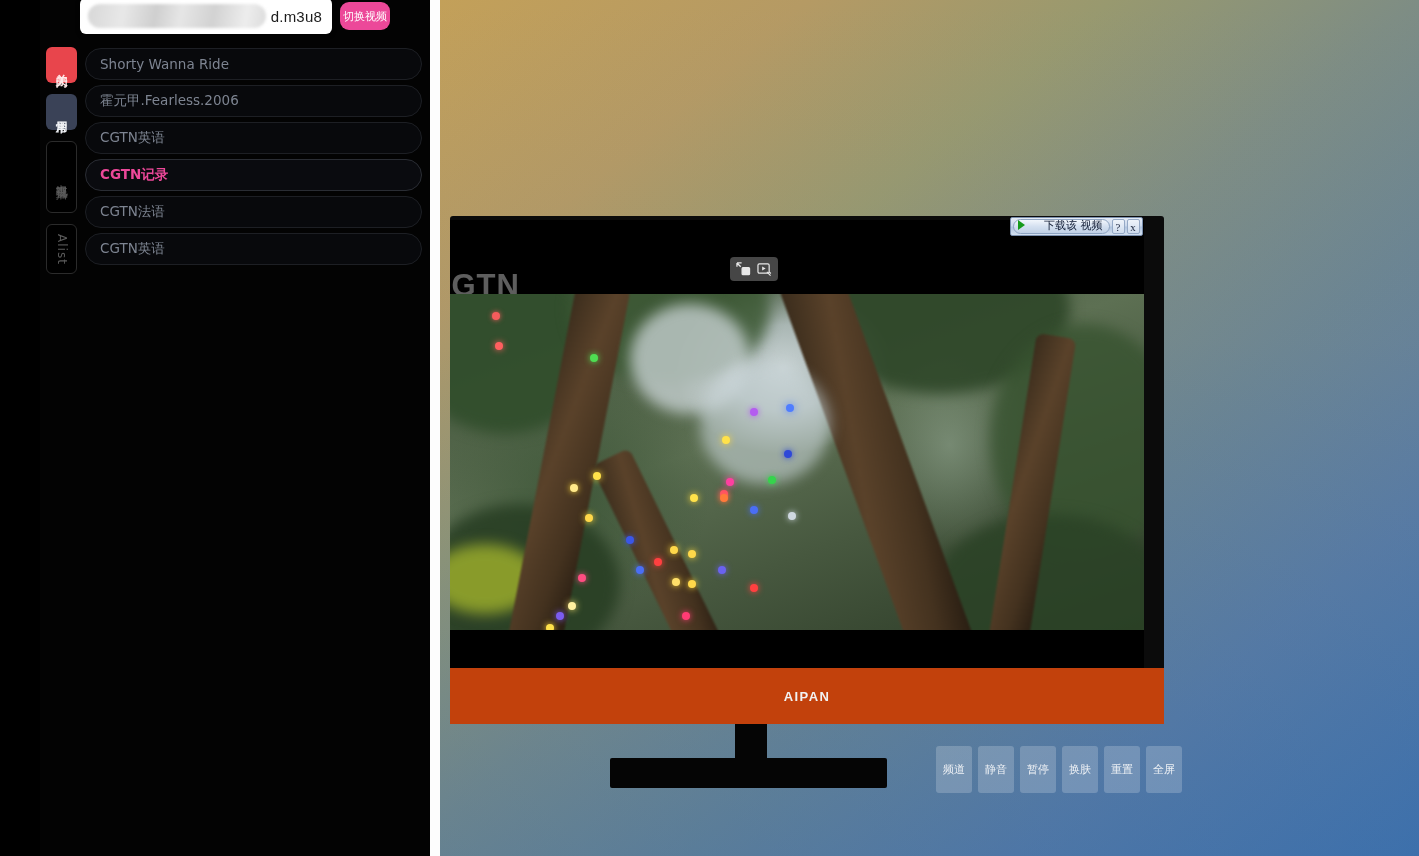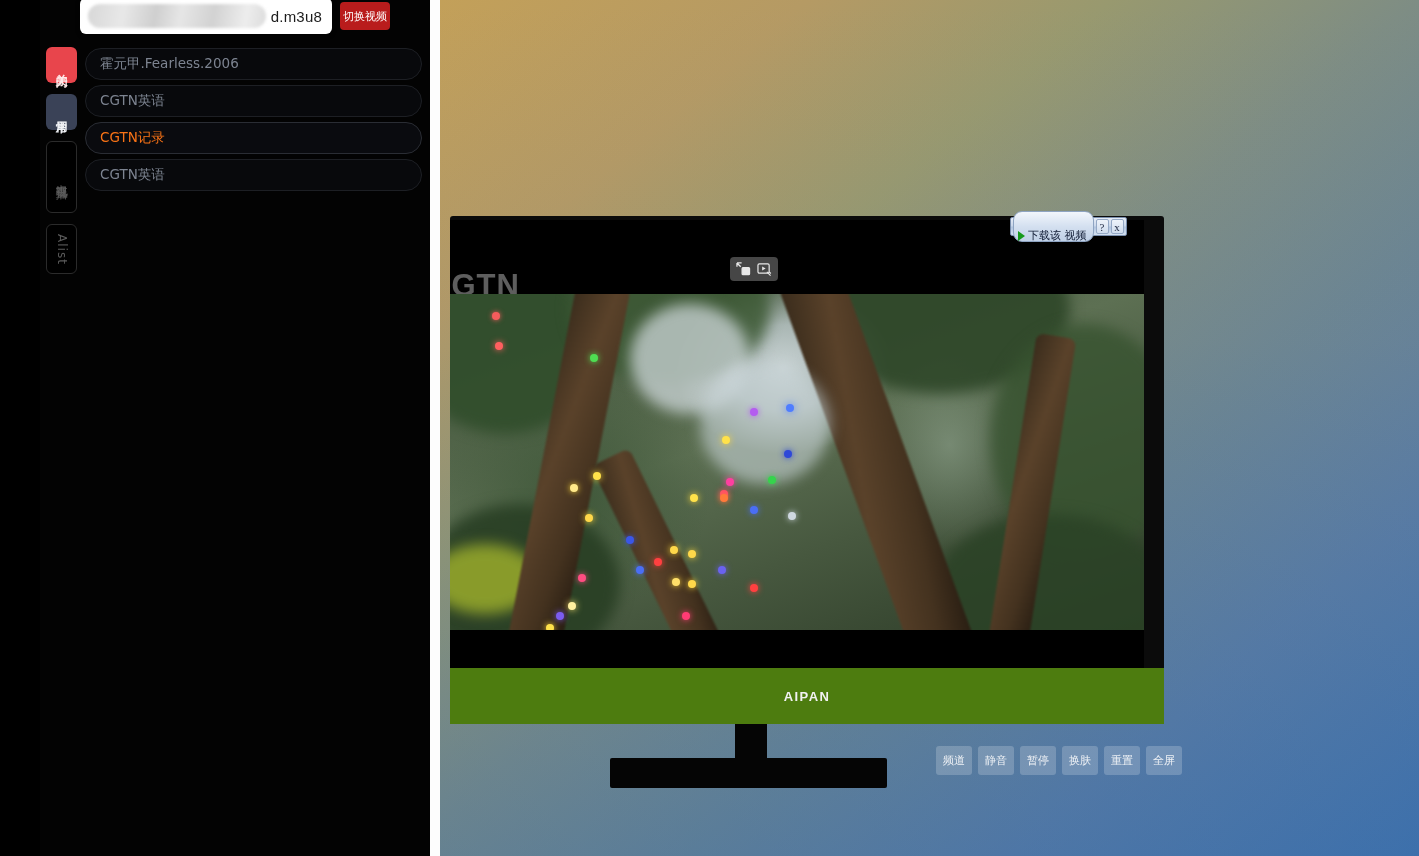--- a/index.html
+++ b/index.html
@@ -89,23 +89,23 @@
     position: absolute;
     left: 8px; top: 6px;
     width: 178px; height: 24px;
     border-radius: 12px;
     background: linear-gradient(100deg,#d7d7d7 0%,#e8e8e8 20%,#cfcfcf 38%,
                 #e6e6e6 52%,#d2d2d2 70%,#ededed 88%,#dcdcdc 100%);
     filter: blur(1.6px);
   }
   .switch-btn {
     width: 50px; height: 28px;
-    background: #b91c1c;
+    background: #ec4899;
     color: #fff;
-    border: none; border-radius: 4px;
+    border: none; border-radius: 9px;
     font-size: 11px;
     font-family: "DejaVu Sans", sans-serif;
     cursor: pointer;
     display: flex; align-items: center; justify-content: center;
     line-height: 1;
   }
 
   
   .vtabs {
     position: absolute;
@@ -147,22 +147,22 @@
     border-radius: 16px;
     background: #08090c;
     color: #7d8491;
     font-size: 13.5px;
     display: flex; align-items: center;
     padding-left: 14px;
     cursor: pointer;
     font-family: "DejaVu Sans", sans-serif;
   }
   .chan-item.active {
-    color: #f97316;
-    font-weight: 400;
+    color: #ec4899;
+    font-weight: 700;
     border-color: #2a2d34;
     background: #0a0b0f;
   }
 
   
   .monitor {
     position: absolute;
     left: 410px; top: 216px;
     width: 714px; height: 508px;
     background: #0b0b0b;
@@ -246,21 +246,21 @@
     position: absolute;
     left: 0; top: 410px;
     width: 694px; height: 38px;
     background: #000;
   }
 
   .bezel-bottom {
     position: absolute;
     left: 0; bottom: 0;
     width: 714px; height: 56px;
-    background: #4d7c0f;
+    background: #c2410c;
     display: flex; align-items: center; justify-content: center;
   }
   .brand {
     color: #f2f2f2;
     font-size: 13px;
     font-weight: 700;
     letter-spacing: 1.4px;
     font-family: "Liberation Sans", sans-serif;
   }
 
@@ -288,25 +288,25 @@
     height: 19px;
     background: linear-gradient(to bottom,#e6ecf6 0%,#c8d6ea 48%,#b0c4df 52%,#d5e1f1 100%);
     border: 1px solid #7a8fae;
     border-radius: 2px;
     display: flex; align-items: center;
     padding: 0 2px; gap: 2px;
     z-index: 10;
     box-shadow: 0 1px 2px rgba(0,0,0,.4);
   }
   .dl-main {
-    display: flex; align-items: flex-end; gap: 3px;
+    display: flex; align-items: flex-start; gap: 19px;
     background: linear-gradient(to bottom,#f2f6fc 0%,#d4e0f0 50%,#c0d0e6 100%);
     border: 1px solid #8ea4c2;
     border-radius: 9px;
-    height: 31px;
+    height: 15px;
     padding: 0 6px 0 4px;
     cursor: pointer;
   }
   .dl-play {
     width: 0; height: 0;
     border-left: 7px solid #169a1b;
     border-top: 5px solid transparent;
     border-bottom: 5px solid transparent;
   }
   .dl-label {
@@ -331,21 +331,21 @@
     left: 896px; top: 746px;
     display: flex; gap: 6px;
     z-index: 5;
   }
   .ctrl-btn {
     background: rgba(255,255,255,.20);
     color: #eef1f5;
     font-size: 11px;
     font-family: "DejaVu Sans", sans-serif;
     border: none; border-radius: 3px;
-    padding: 9px 7px;
+    padding: 18px 7px;
     line-height: 1;
     cursor: pointer;
     white-space: nowrap;
   }
 
   
   .csdn-wm {
     position: absolute;
     right: 8px; bottom: 8px;
     color: rgba(238,242,248,.92);
@@ -376,23 +376,25 @@
     </div>
 
     <div class="vtabs">
       <div class="vtab close">关闭</div>
       <div class="vtab common">常用</div>
       <div class="vtab tv">电视直播</div>
       <div class="vtab alist">Alist</div>
     </div>
 
     <div class="chan-list">
+      <div class="chan-item">Shorty Wanna Ride</div>
       <div class="chan-item">霍元甲.Fearless.2006</div>
       <div class="chan-item">CGTN英语</div>
       <div class="chan-item active">CGTN记录</div>
+      <div class="chan-item">CGTN法语</div>
       <div class="chan-item">CGTN英语</div>
     </div>
   </div>
 
   <div class="stand-neck"></div>
   <div class="stand-base"></div>
 
   <div class="monitor">
 
     <div class="monitor-screen">

